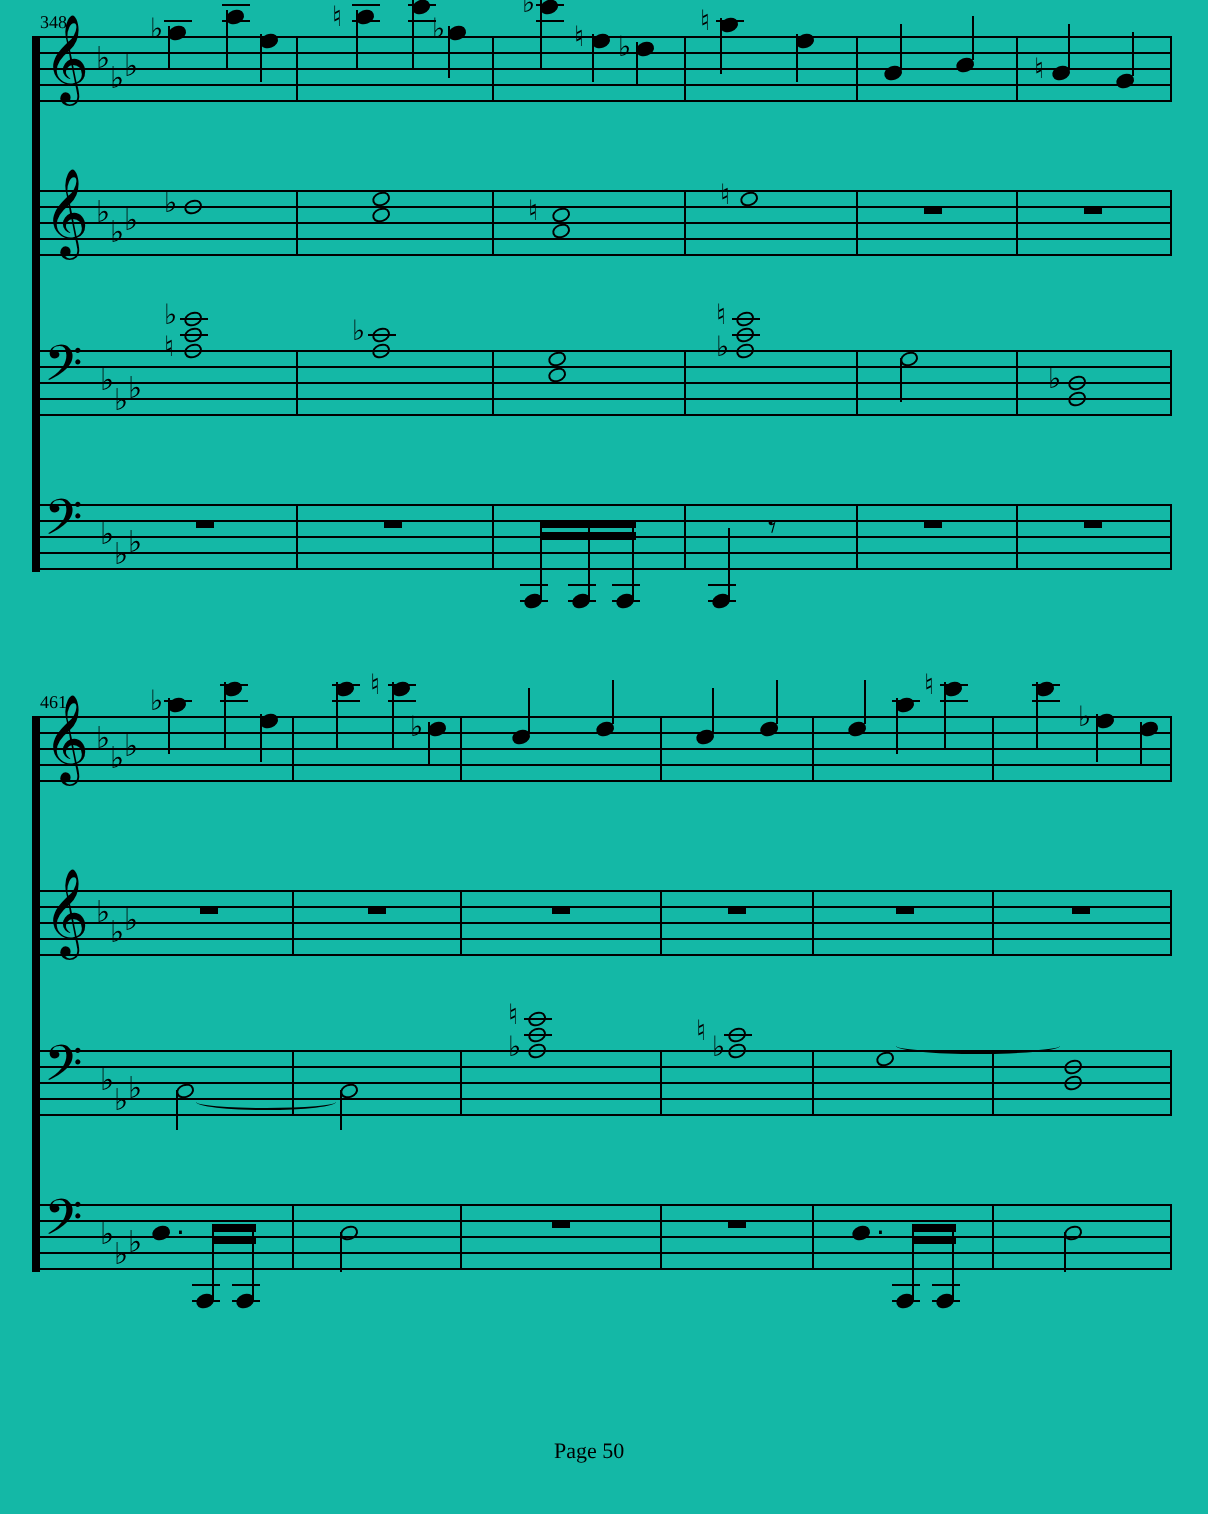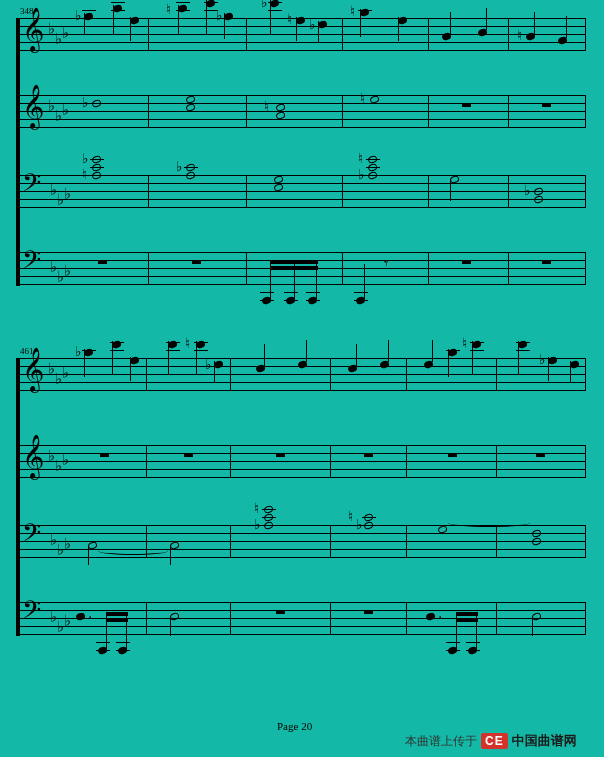--- a/index.html
+++ b/index.html
@@ -637,21 +637,16 @@
       <div class="stem" style="left:458px; top:12px; height:36px;"></div>
 
       <div class="beam" style="left:438px; top:10px; width:22px;"></div>
       <div class="beam" style="left:438px; top:16px; width:22px;"></div>
 
       <div class="notehead open" style="left:514px; top:11px;"></div>
       <div class="stem" style="left:514px; top:14px; height:20px;"></div>
     </div>
   </div>
 
-  <div class="footer-page" style="left:277px; top:720px;">Page 20</div>
-
-  <div class="credit" style="left:405px; top:732px;">
-    <span>本曲谱上传于</span>
-    <span class="logo">CE</span>
-    <span class="site">中国曲谱网</span>
-  </div>
+  <div class="footer-page" style="left:277px; top:720px;">Page 50</div>
+
 
 </div>
 
 </body></html>

